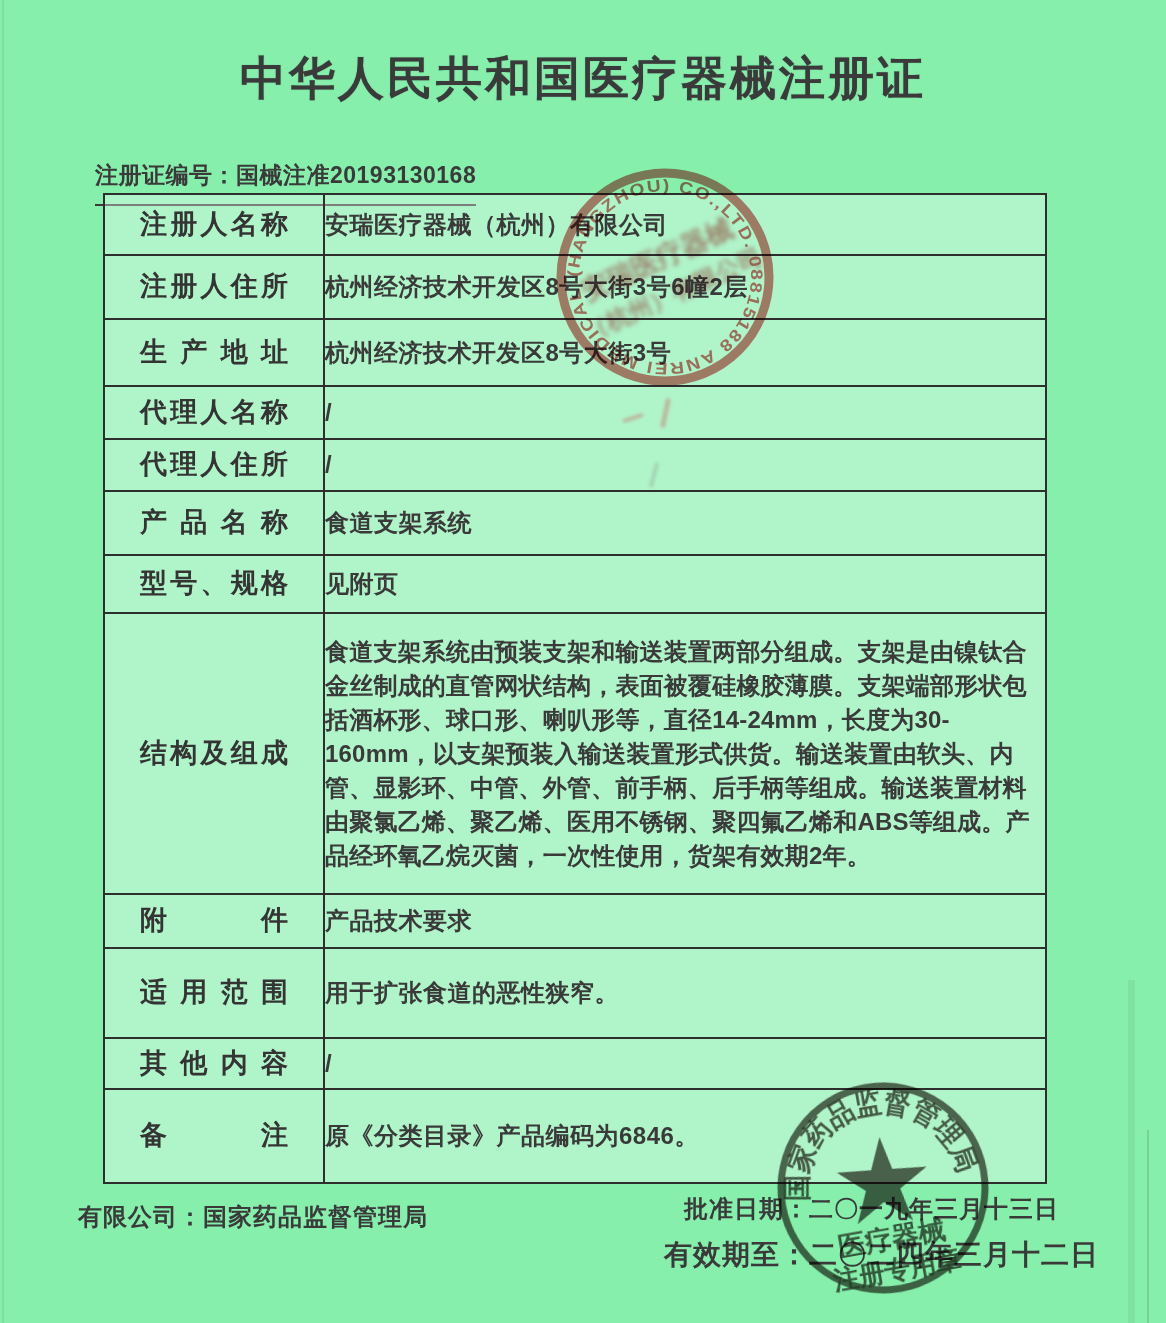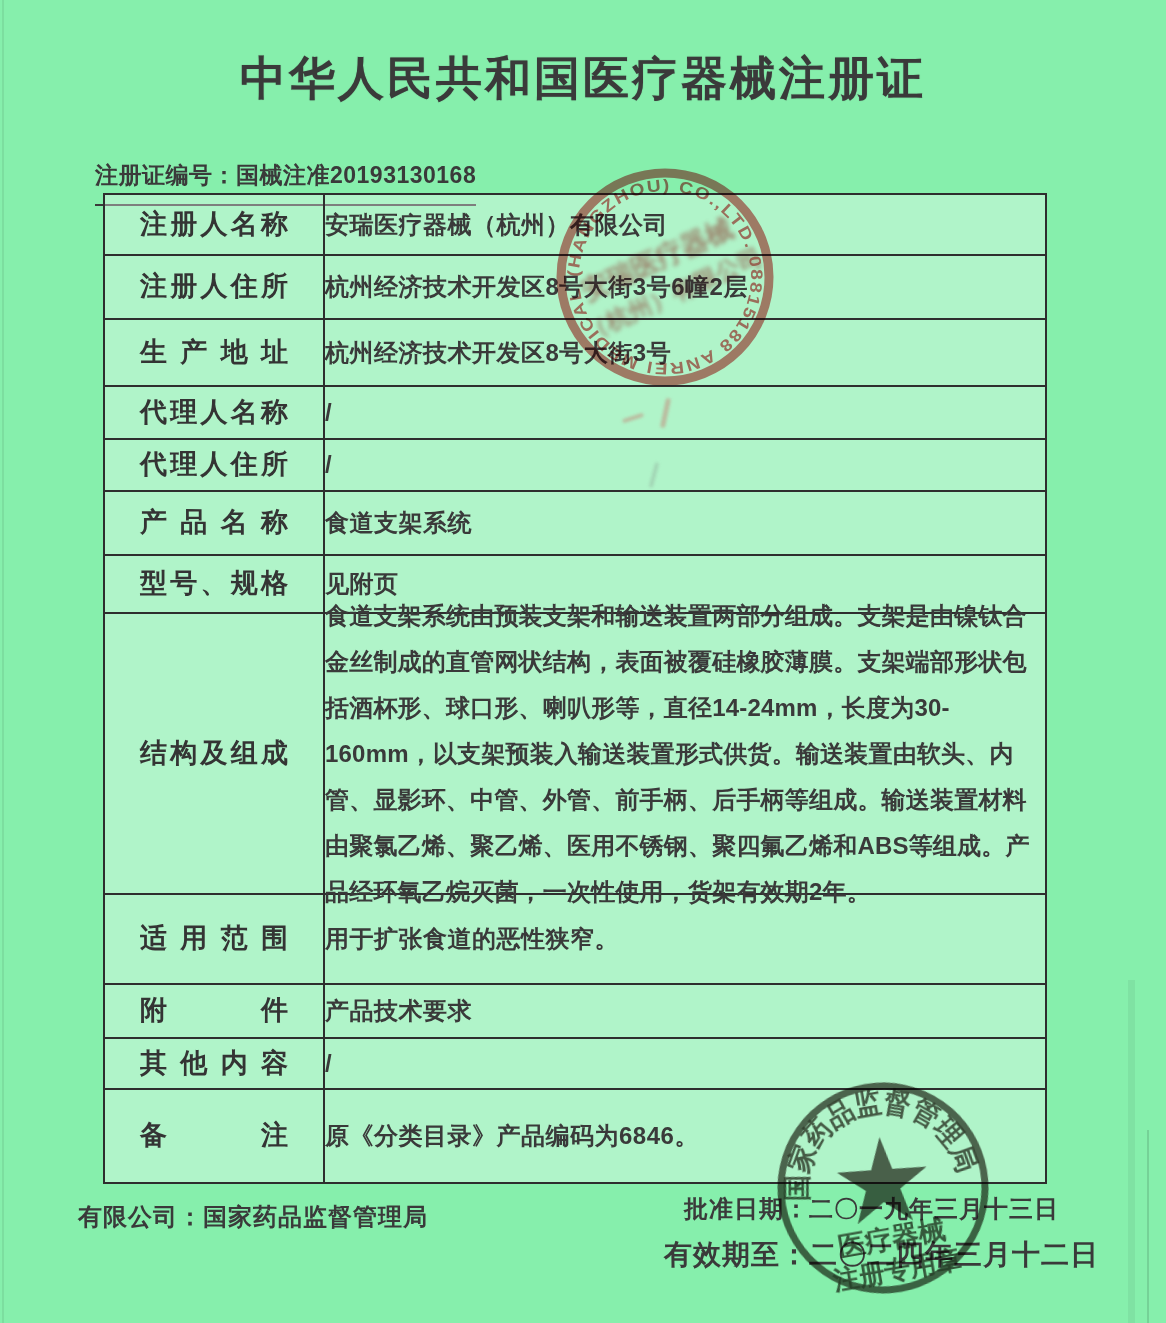--- a/index.html
+++ b/index.html
@@ -50,21 +50,21 @@
     font-size:27px; font-weight:bold; color:#343434;
     text-align:justify; text-align-last:justify;
     line-height:1.1;
   }
   .tvalue {
     flex:1; display:flex; align-items:center;
     padding-left:0; padding-right:8px;
     font-size:24px; font-weight:600; color:#3a3a3a;
     letter-spacing:0.5px;
   }
-  .tvalue.para { line-height:46px; letter-spacing:0.2px; padding-top:4px; padding-bottom:4px; }
+  .tvalue.para { line-height:34px; letter-spacing:0.2px; padding-top:4px; padding-bottom:4px; }
 
   .footer-dept {
     position:absolute; left:78px; top:1201px;
     font-size:24px; font-weight:bold; color:#3a3a3a; letter-spacing:1px;
   }
   .footer-date1 {
     position:absolute; left:684px; top:1193px;
     font-size:24px; font-weight:bold; color:#3a3a3a; letter-spacing:1px;
   }
   .footer-date2 {
@@ -136,31 +136,31 @@
           <span class="label-inner">型号、规格</span>
         </div>
       <div class="tvalue">见附页</div>
     </div>
     <div class="trow" style="height:281px">
       <div class="tlabel">
           <span class="label-inner">结构及组成</span>
         </div>
       <div class="tvalue para">食道支架系统由预装支架和输送装置两部分组成。支架是由镍钛合金丝制成的直管网状结构，表面被覆硅橡胶薄膜。支架端部形状包括酒杯形、球口形、喇叭形等，直径14-24mm，长度为30-160mm，以支架预装入输送装置形式供货。输送装置由软头、内管、显影环、中管、外管、前手柄、后手柄等组成。输送装置材料由聚氯乙烯、聚乙烯、医用不锈钢、聚四氟乙烯和ABS等组成。产品经环氧乙烷灭菌，一次性使用，货架有效期2年。</div>
     </div>
+    <div class="trow" style="height:54px">
+      <div class="tlabel">
+          <span class="label-inner">附件</span>
+        </div>
+      <div class="tvalue">产品技术要求</div>
+    </div>
     <div class="trow" style="height:90px">
       <div class="tlabel">
           <span class="label-inner">适用范围</span>
         </div>
       <div class="tvalue">用于扩张食道的恶性狭窄。</div>
-    </div>
-    <div class="trow" style="height:54px">
-      <div class="tlabel">
-          <span class="label-inner">附件</span>
-        </div>
-      <div class="tvalue">产品技术要求</div>
     </div>
     <div class="trow" style="height:51px">
       <div class="tlabel">
           <span class="label-inner">其他内容</span>
         </div>
       <div class="tvalue">/</div>
     </div>
     <div class="trow" style="height:92px">
       <div class="tlabel">
           <span class="label-inner">备注</span>

